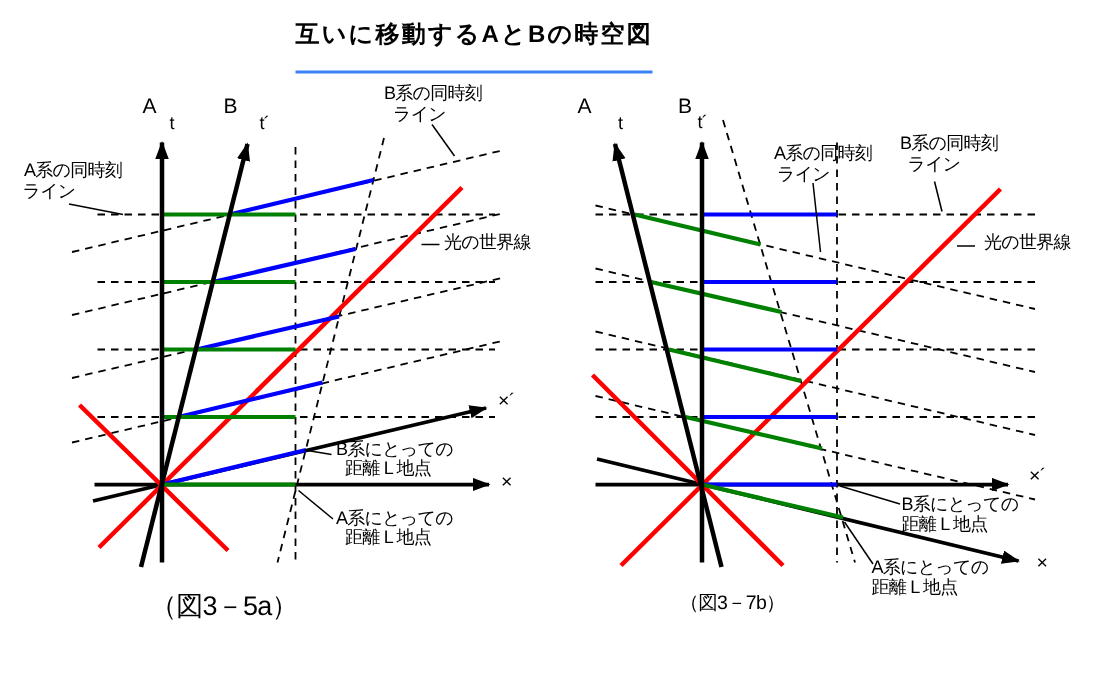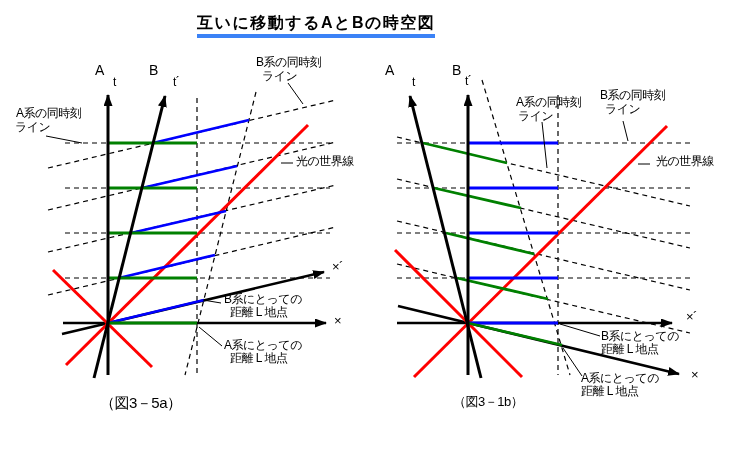--- a/index.html
+++ b/index.html
@@ -1,19 +1,19 @@
 <!DOCTYPE html>
 <html><head>
 <meta charset="utf-8">
 <style>
   html,body{margin:0;padding:0;background:#fff;}
   #stage{position:relative;width:739px;height:451px;background:#ffffff;overflow:hidden;
          font-family:"Liberation Sans","DejaVu Sans",sans-serif;}
   #title{position:absolute;left:197px;top:13px;font-size:16px;font-weight:bold;
-         letter-spacing:1.5px;color:#000;border-bottom:4px solid #3b82f6;padding-bottom:0;
+         letter-spacing:1.5px;color:#000;border-bottom:2px solid #3b82f6;padding-bottom:13px;
          white-space:nowrap;}
   #note{position:absolute;left:432px;top:22px;font-size:10px;letter-spacing:-0.5px;
         color:#000;white-space:nowrap;}
   #diagram-svg{position:absolute;left:0;top:0;}
   .lbl{position:absolute;color:#000;white-space:pre;letter-spacing:-0.5px;line-height:1.05;}
 </style>
 </head>
 <body>
 
 <div id="stage">
@@ -102,31 +102,31 @@
       <span class="lbl" style="left: 15px; top: 121px; font-size: 12px;">ライン</span>
       <span class="lbl" style="left: 256px; top: 56px; font-size: 12px;">B系の同時刻</span>
       <span class="lbl" style="left: 262px; top: 70px; font-size: 12px;">ライン</span>
       <span class="lbl" style="left: 296px; top: 155px; font-size: 12px;">光の世界線</span>
       <span class="lbl" style="left: 224px; top: 293px; font-size: 12px;">B系にとっての</span>
       <span class="lbl" style="left: 230px; top: 306px; font-size: 12px;">距離 L 地点</span>
       <span class="lbl" style="left: 224px; top: 339px; font-size: 12px;">A系にとっての</span>
       <span class="lbl" style="left: 230px; top: 352px; font-size: 12px;">距離 L 地点</span>
       <span class="lbl" style="left: 334px; top: 314px; font-size: 13px;">×</span>
       <span class="lbl" style="left: 332px; top: 260px; font-size: 13px;">×´</span>
-      <span class="lbl" style="left: 100px; top: 395px; font-size: 15px;">（図3－5a）</span>
+      <span class="lbl" style="left: 100px; top: 395px; font-size: 18px;">（図3－5a）</span>
       <span class="lbl" style="left: 385px; top: 63px; font-size: 14px;">A</span>
       <span class="lbl" style="left: 412px; top: 76px; font-size: 12px;">t</span>
       <span class="lbl" style="left: 452px; top: 63px; font-size: 14px;">B</span>
       <span class="lbl" style="left: 465px; top: 75px; font-size: 12px;">t´</span>
       <span class="lbl" style="left: 516px; top: 96px; font-size: 12px;">A系の同時刻</span>
       <span class="lbl" style="left: 518px; top: 110px; font-size: 12px;">ライン</span>
       <span class="lbl" style="left: 600px; top: 89px; font-size: 12px;">B系の同時刻</span>
       <span class="lbl" style="left: 605px; top: 103px; font-size: 12px;">ライン</span>
       <span class="lbl" style="left: 656px; top: 155px; font-size: 12px;">光の世界線</span>
       <span class="lbl" style="left: 601px; top: 330px; font-size: 12px;">B系にとっての</span>
       <span class="lbl" style="left: 601px; top: 343px; font-size: 12px;">距離 L 地点</span>
       <span class="lbl" style="left: 581px; top: 372px; font-size: 12px;">A系にとっての</span>
       <span class="lbl" style="left: 581px; top: 385px; font-size: 12px;">距離 L 地点</span>
       <span class="lbl" style="left: 691px; top: 368px; font-size: 13px;">×</span>
       <span class="lbl" style="left: 686px; top: 310px; font-size: 13px;">×´</span>
-      <span class="lbl" style="left: 453px; top: 395px; font-size: 13px;">（図3－1b）</span>
+      <span class="lbl" style="left: 453px; top: 395px; font-size: 13px;">（図3－7b）</span>
     </div>
 </div>
 
 </body></html>

